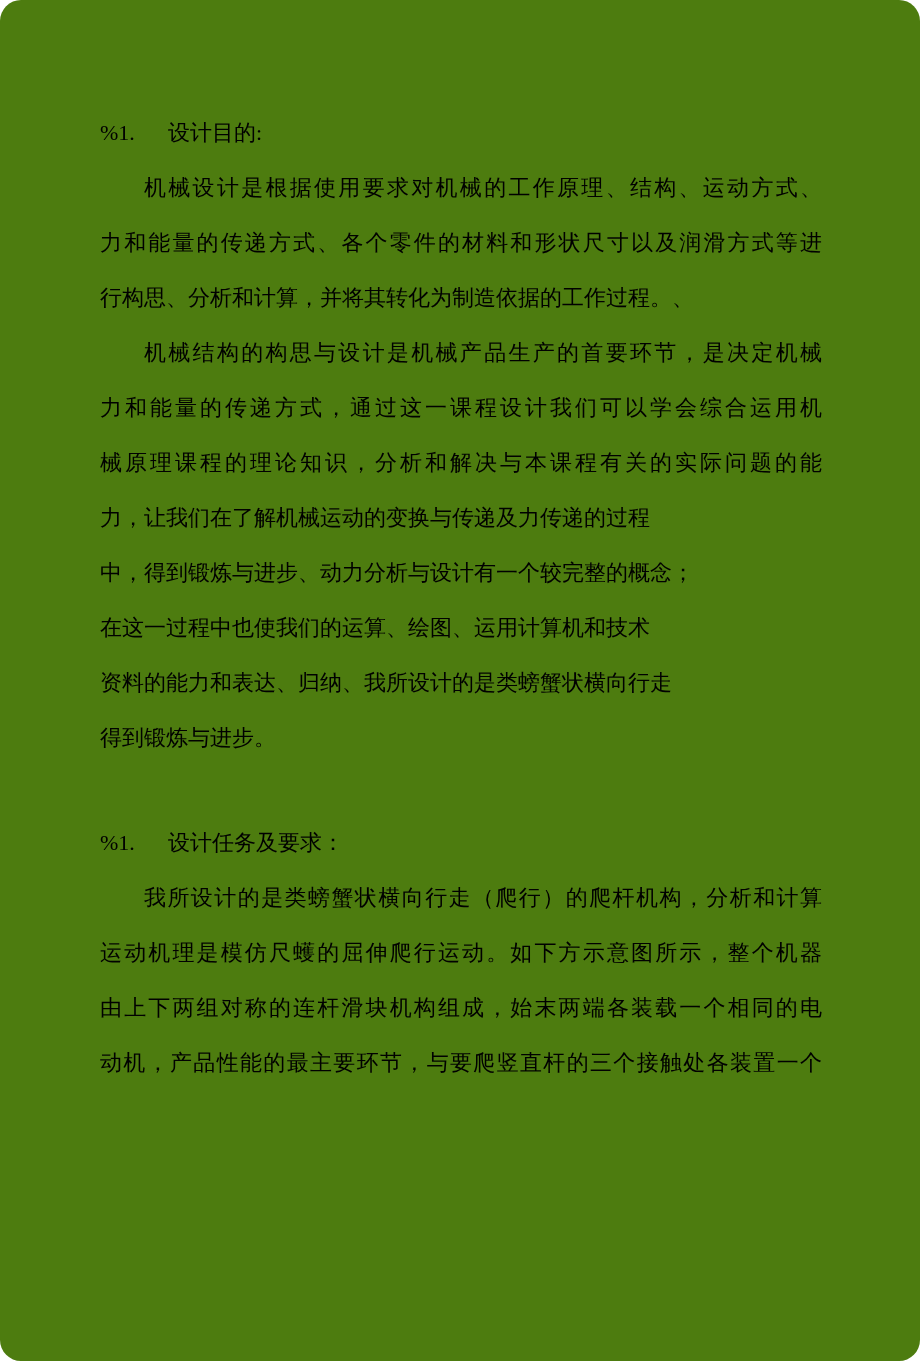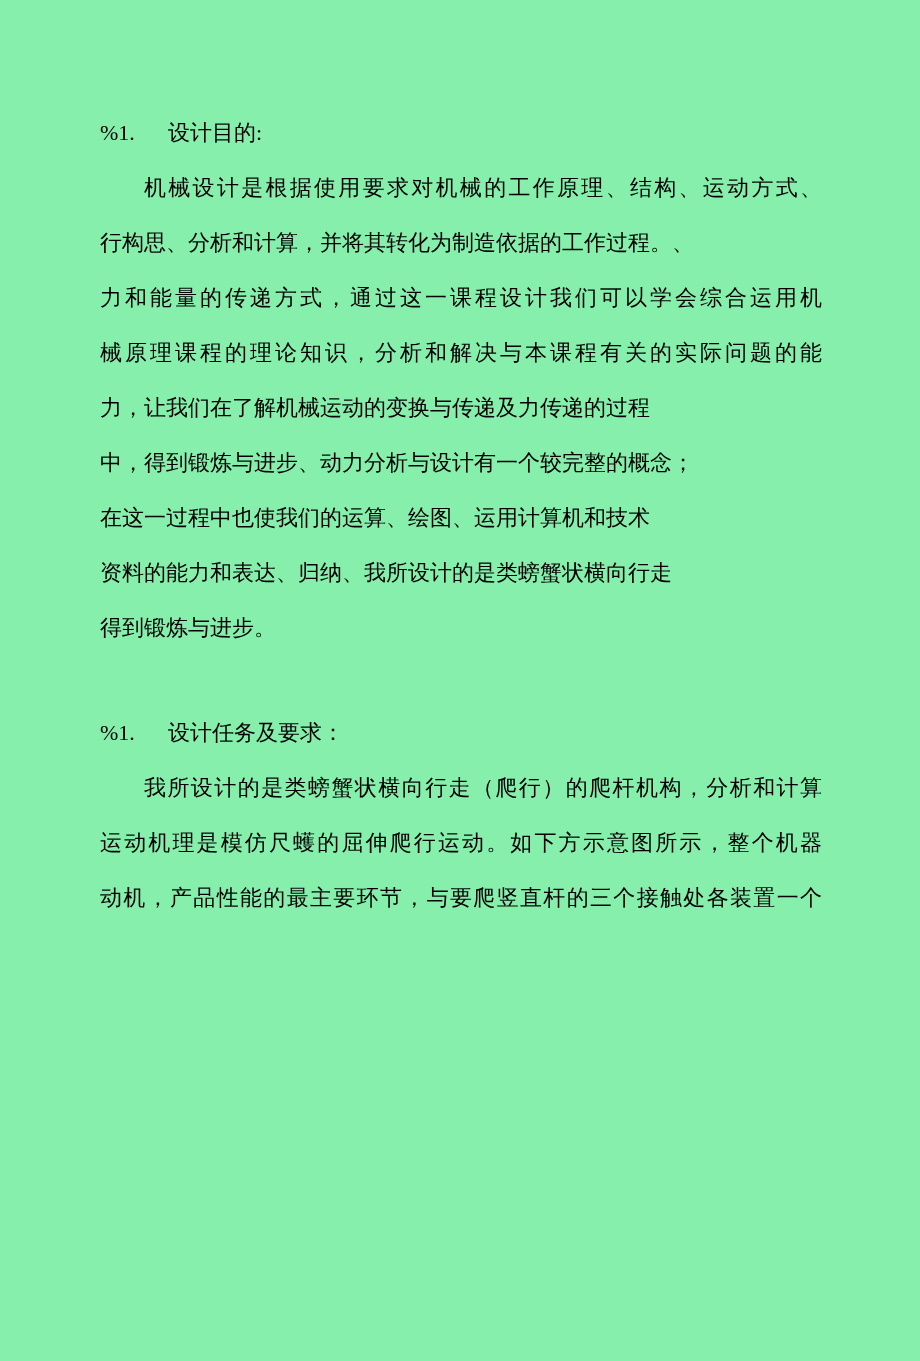--- a/index.html
+++ b/index.html
@@ -4,27 +4,28 @@
   <style>
     html, body {
       margin: 0;
       padding: 0;
       background: #ffffff;
     }
     .page {
       position: relative;
       width: 920px;
       height: 1361px;
-      background: #86efac;
+      background: #4d7c0f;
       color: #000000;
       font-family: "Liberation Serif", "DejaVu Serif", serif;
       font-size: 22px;
       box-sizing: border-box;
       padding: 105px 98px 0 100px;
       overflow: hidden;
+      border-radius: 21px;
     }
     .line {
       line-height: 55px;
       height: 55px;
       overflow: hidden;
     }
     
     .just {
       text-align: justify;
       text-align-last: justify;
@@ -51,38 +52,41 @@
 <body>
 
 <div class="page">
 
   <div class="heading">
     <span class="num">%1.</span><span>设计目的:</span>
   </div>
 
   <div>
     <div class="line just indent">机械设计是根据使用要求对机械的工作原理、结构、运动方式、</div>
+    <div class="line just">力和能量的传递方式、各个零件的材料和形状尺寸以及润滑方式等进</div>
     <div class="line">行构思、分析和计算，并将其转化为制造依据的工作过程。、</div>
   </div>
 
   <div>
+    <div class="line just indent">机械结构的构思与设计是机械产品生产的首要环节，是决定机械</div>
     <div class="line just">力和能量的传递方式，通过这一课程设计我们可以学会综合运用机</div>
     <div class="line just">械原理课程的理论知识，分析和解决与本课程有关的实际问题的能</div>
     <div class="line">力，让我们在了解机械运动的变换与传递及力传递的过程</div>
     <div class="line">中，得到锻炼与进步、动力分析与设计有一个较完整的概念；</div>
     <div class="line">在这一过程中也使我们的运算、绘图、运用计算机和技术</div>
     <div class="line">资料的能力和表达、归纳、我所设计的是类螃蟹状横向行走</div>
     <div class="line">得到锻炼与进步。</div>
   </div>
 
   <div class="spacer"></div>
 
   <div class="heading">
     <span class="num">%1.</span><span>设计任务及要求：</span>
   </div>
 
   <div>
     <div class="line just indent">我所设计的是类螃蟹状横向行走（爬行）的爬杆机构，分析和计算</div>
     <div class="line just">运动机理是模仿尺蠖的屈伸爬行运动。如下方示意图所示，整个机器</div>
+    <div class="line just">由上下两组对称的连杆滑块机构组成，始末两端各装载一个相同的电</div>
     <div class="line just">动机，产品性能的最主要环节，与要爬竖直杆的三个接触处各装置一个</div>
   </div>
 
 </div>
 
 </body></html>

